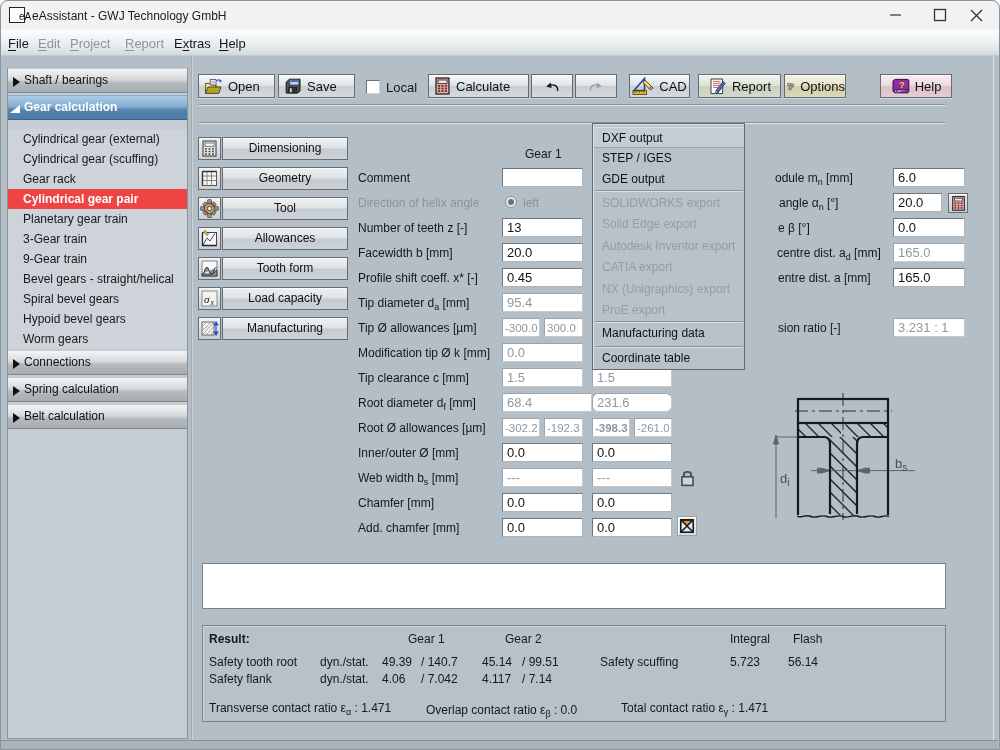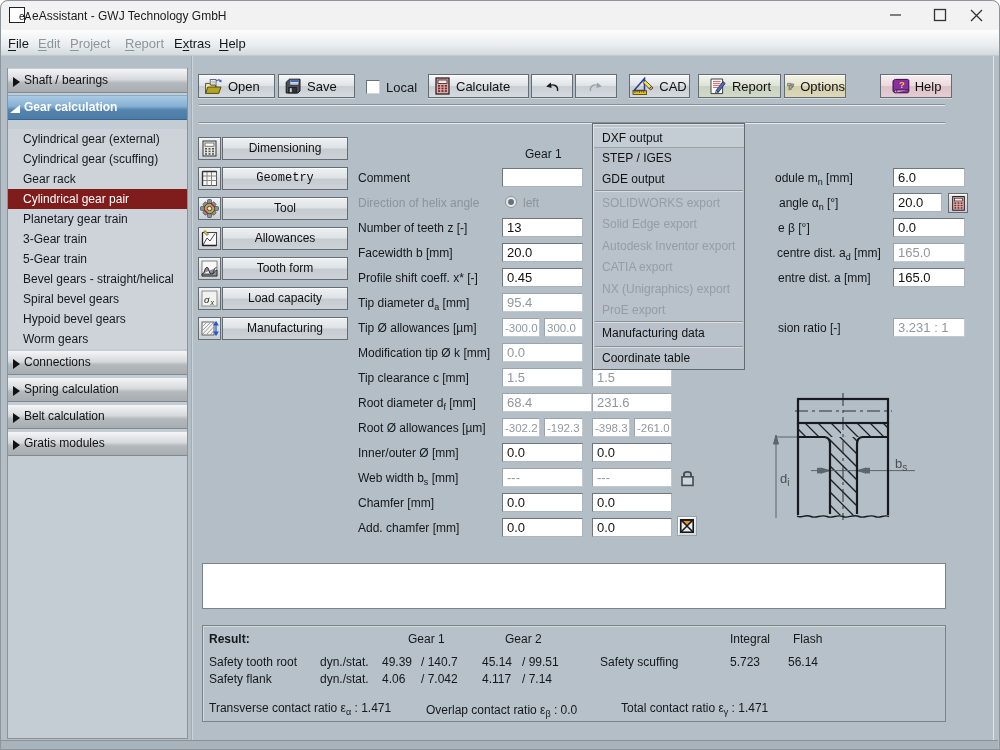--- a/index.html
+++ b/index.html
@@ -23,21 +23,21 @@
 .tbtn { position:absolute; top:74px; height:24px; border:1px solid #656d73; background:linear-gradient(#f7f9fa, #dee3e6 48%, #c9cfd4 52%, #d4dade); box-shadow:inset 0 1px 0 rgba(255,255,255,.85), 0 1px 0 rgba(255,255,255,.4); font-size:13px; color:#111; display:flex; align-items:center; justify-content:center; gap:5px; white-space:nowrap; }
 
 .groove { position:absolute; height:2px; border-top:1px solid #878f95; border-bottom:1px solid #e6eaec; }
 
 #sidebar { position:absolute; left:7px; top:68px; width:181px; height:671px; background:#c5cdd4; border:1px solid #8b9399; border-top:none; }
 .shead { position:relative; width:100%; height:25px; margin-bottom:2px; background:linear-gradient(#f4f5f6, #d7dadd 45%, #b4b9bd 60%, #a8adb1); border-top:1px solid #c6cbcf; border-bottom:1px solid #82898e; font-size:12px; color:#111; line-height:23px; padding-left:16px; }
 .shead .tri { position:absolute; left:5px; top:8px; width:0; height:0; border-left:7px solid #111; border-top:5px solid transparent; border-bottom:5px solid transparent; }
 #ghead { margin-bottom:9px; background:linear-gradient(#aacbe4, #85afd2 45%, #5584af 60%, #4c7ba7); color:#fff; font-weight:bold; border-top:1px solid #86abcc; border-bottom:1px solid #3a6490; }
 #ghead .gtri { position:absolute; left:2px; top:9px; width:10px; height:8px; background:#fff; clip-path:polygon(0 100%, 100% 100%, 100% 0); }
 .sitem { position:relative; width:100%; height:20px; background:#ced3d9; font-size:12px; color:#14181c; line-height:20px; padding-left:15px; white-space:nowrap; }
-.sel { background:#7f1d1d; color:#fff; font-weight:normal; }
+.sel { background:#ef4444; color:#fff; font-weight:bold; }
 
 .lbl { position:absolute; font-size:12px; color:#14181c; white-space:nowrap; }
 .glbl { color:#8b949c; }
 .inp { position:absolute; height:19px; background:#fff; border:1px solid; border-color:#6e767e #adb5bc #adb5bc #6e767e; font-size:13px; color:#111; line-height:18px; padding-left:4px; white-space:nowrap; overflow:hidden; }
 .ro { border-color:#9ba4ac #c2cad0 #c2cad0 #9ba4ac; color:#8f989f; }
 sub { font-size:9px; vertical-align:baseline; position:relative; top:3px; line-height:0; }
 
 .navbtn { position:absolute; left:198px; width:150px; height:23px; }
 .navbtn .icon { position:absolute; left:0; top:0; width:23px; height:23px; border:1px solid #656d73; background:linear-gradient(#f2f4f5, #c9cfd4); }
 .navbtn .txt { position:absolute; left:24px; top:0; width:126px; height:23px; border:1px solid #656d73; background:linear-gradient(#eef1f3, #dde2e5 48%, #c5cbd0 52%, #ccd2d6); box-shadow:inset 0 1px 0 rgba(255,255,255,.8); font-size:12px; color:#111; text-align:center; line-height:21px; }
@@ -158,50 +158,49 @@
 
   <div id="sidebar">
     <div class="shead"><span class="tri"></span>Shaft / bearings</div>
     <div class="shead" id="ghead"><span class="gtri"></span>Gear calculation</div>
     <div class="sitem">Cylindrical gear (external)</div>
     <div class="sitem">Cylindrical gear (scuffing)</div>
     <div class="sitem">Gear rack</div>
     <div class="sitem sel">Cylindrical gear pair</div>
     <div class="sitem">Planetary gear train</div>
     <div class="sitem">3-Gear train</div>
-    <div class="sitem">5-Gear train</div>
+    <div class="sitem">9-Gear train</div>
     <div class="sitem">Bevel gears - straight/helical</div>
     <div class="sitem">Spiral bevel gears</div>
     <div class="sitem">Hypoid bevel gears</div>
     <div class="sitem">Worm gears</div>
     <div class="shead" style="margin-top:1px;"><span class="tri"></span>Connections</div>
     <div class="shead"><span class="tri"></span>Spring calculation</div>
     <div class="shead"><span class="tri"></span>Belt calculation</div>
-    <div class="shead"><span class="tri"></span>Gratis modules</div>
   </div>
 
   <div class="navbtn" style="top:137px;">
       <div class="icon"><svg width="21" height="21" viewBox="0 0 21 21">
     <rect x="4" y="3" width="13" height="15" fill="#e8e8e4" stroke="#333" stroke-width="1"></rect>
     <rect x="6" y="5" width="9" height="3.2" fill="#fff" stroke="#444" stroke-width="0.7"></rect>
     <g fill="#555">
             <rect x="6" y="10" width="2" height="1.6"></rect>
             <rect x="9.5" y="10" width="2" height="1.6"></rect>
             <rect x="13" y="10" width="2" height="1.6"></rect>
     <rect x="6" y="12.6" width="2" height="1.6"></rect>
             <rect x="9.5" y="12.6" width="2" height="1.6"></rect>
             <rect x="13" y="12.6" width="2" height="1.6"></rect>
     <rect x="6" y="15.2" width="2" height="1.6"></rect>
             <rect x="9.5" y="15.2" width="2" height="1.6"></rect>
             <rect x="13" y="15.2" width="2" height="1.6"></rect>
           </g>
   </svg></div>
       <div class="txt">Dimensioning</div>
     </div>
-  <div class="navbtn" style="top:167px;font-family:Liberation Mono, monospace;">
+  <div class="navbtn" style="top:167px;">
       <div class="icon"><svg width="21" height="21" viewBox="0 0 21 21">
     <rect x="3.5" y="3.5" width="14" height="14" fill="#f6f6f4" stroke="#555" stroke-width="1"></rect>
     <path d="M3.5 8 H17.5 M3.5 12.5 H17.5 M8 3.5 V17.5 M12.5 3.5 V17.5" stroke="#888" stroke-width="1"></path>
     <path d="M3.5 3.5 H17.5 M3.5 3.5 V17.5" stroke="#333" stroke-width="1.4"></path>
   </svg></div>
       <div class="txt">Geometry</div>
     </div>
   <div class="navbtn" style="top:197px;">
       <div class="icon"><svg width="21" height="21" viewBox="0 0 21 21">
     <g transform="translate(10.5,10.5)">
@@ -290,22 +289,22 @@
 
   <div class="inp" style="left:592px; top:168px; width:80px;"></div>
   <div class="inp" style="left:592px; top:218px; width:80px;">42</div>
   <div class="inp" style="left:592px; top:243px; width:80px;">20.0</div>
   <div class="inp" style="left:592px; top:268px; width:80px;">-0.45</div>
   <div class="inp ro" style="left:592px; top:293px; width:80px;">258.6</div>
   <div class="inp ro" style="left:592px; top:318px; width:38px; font-size:11.5px; padding-left:2px;">-300.0</div>
   <div class="inp ro" style="left:634px; top:318px; width:38px; font-size:11.5px; padding-left:2px;">300.0</div>
   <div class="inp ro" style="left:592px; top:343px; width:80px;">0.0</div>
   <div class="inp ro" style="left:592px; top:368px; width:80px;">1.5</div>
-  <div class="inp ro" style="left:592px; top:393px; width:80px;">231.6</div>
-  <div class="inp ro" style="left:592px; top:418px; width:38px; font-size:11.5px; padding-left:2px;">-398.3</div>
+  <div class="inp ro" style="left:592px; top:393px; width:80px;border-radius:6px;">231.6</div>
+  <div class="inp ro" style="left:592px; top:418px; width:38px; font-size:11.5px; padding-left:2px;font-weight:bold;">-398.3</div>
   <div class="inp ro" style="left:634px; top:418px; width:38px; font-size:11.5px; padding-left:2px;">-261.0</div>
   <div class="inp" style="left:592px; top:443px; width:80px;">0.0</div>
   <div class="inp ro" style="left:592px; top:468px; width:80px;">---</div>
   <div class="inp" style="left:592px; top:493px; width:80px;">0.0</div>
   <div class="inp" style="left:592px; top:518px; width:80px;">0.0</div>
 
   <div class="abs" style="left:505px; top:196px; width:12px; height:12px; border-radius:50%; background:#e8ebee; border:1px solid #8d959c;"></div>
   <div class="abs" style="left:508px; top:199px; width:6px; height:6px; border-radius:50%; background:#6a7278;"></div>
   <div class="lbl glbl" style="left:523px; top:196px;">left</div>
   <div class="abs" style="left:593px; top:196px; width:12px; height:12px; border-radius:50%; background:#e8ebee; border:1px solid #8d959c;"></div>

